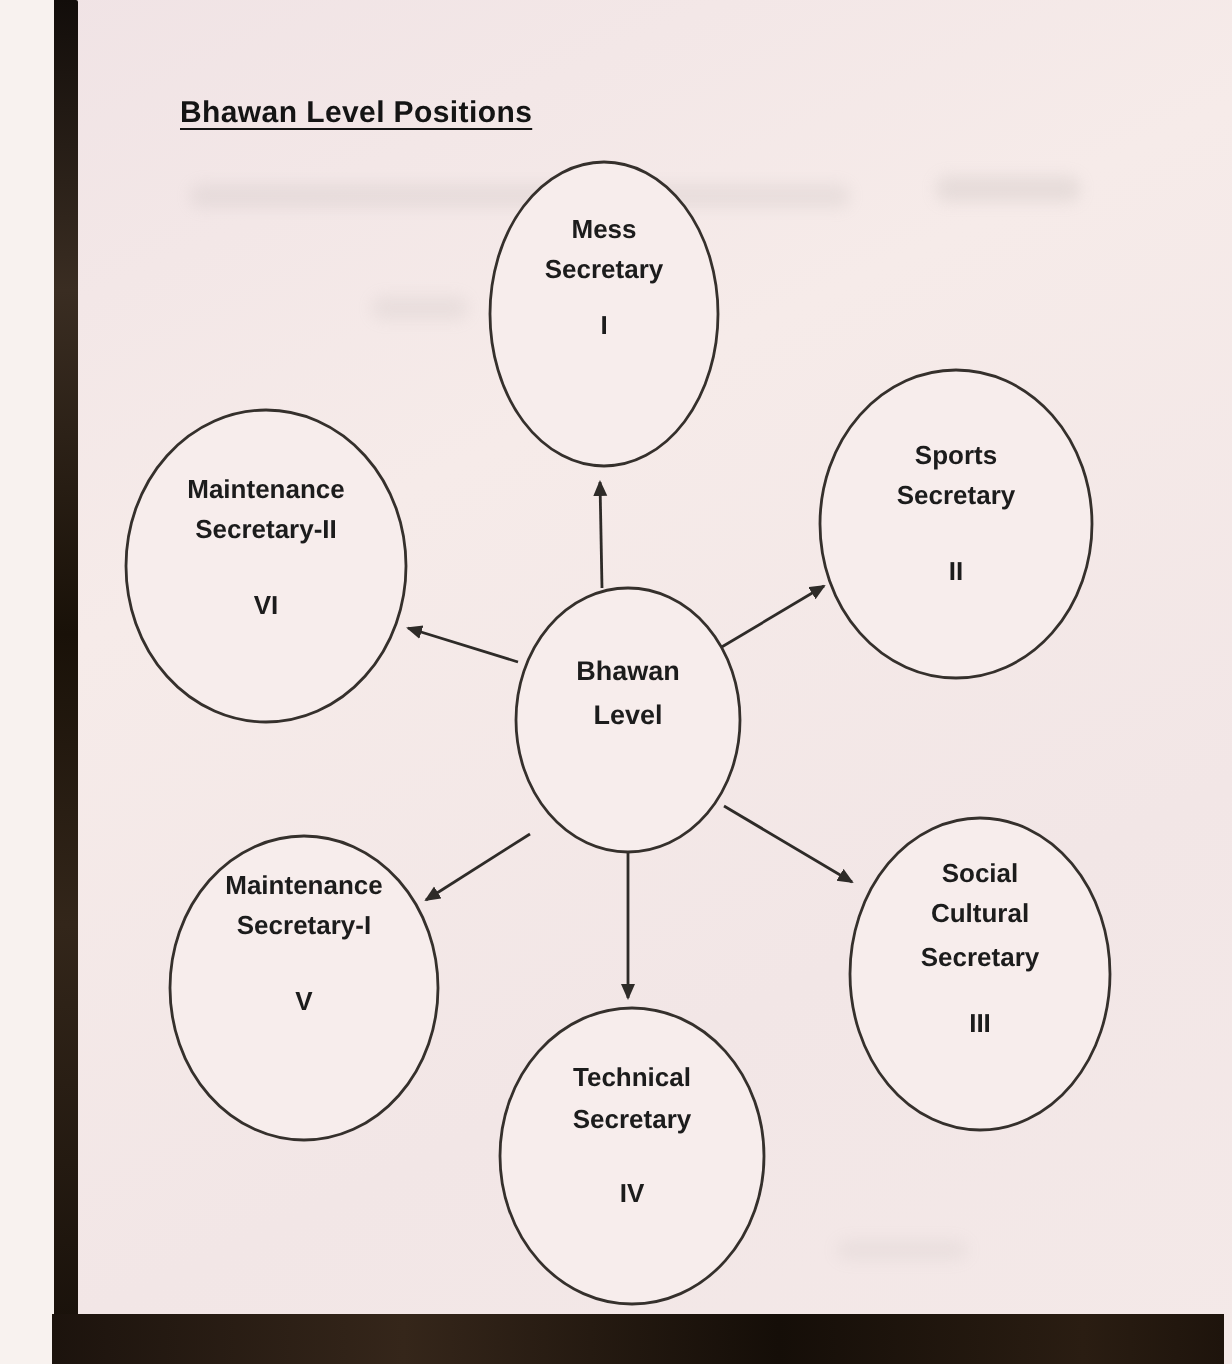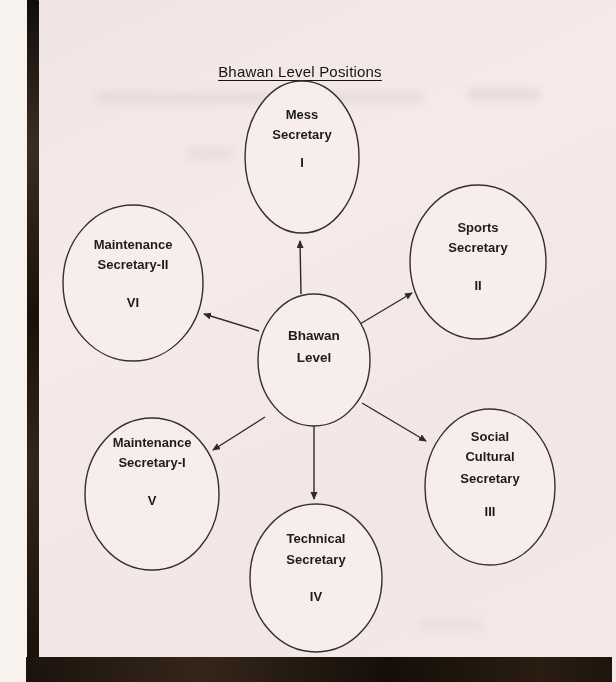--- a/index.html
+++ b/index.html
@@ -26,23 +26,22 @@
     background: linear-gradient(90deg, #1c130d 0%, #35261a 30%, #150e08 62%, #2a1d12 88%, #1e140c 100%);
   }
   .smudge {
     position: absolute; background: #a9a2a0; filter: blur(4px); border-radius: 5px;
   }
   .s1 { left: 95px;  top: 92px;  width: 330px; height: 12px; opacity: .16; }
   .s2 { left: 468px; top: 88px;  width: 72px;  height: 13px; opacity: .20; }
   .s3 { left: 186px; top: 148px; width: 48px;  height: 12px; opacity: .15; }
   .s4 { left: 418px; top: 620px; width: 66px;  height: 10px; opacity: .12; }
   .title {
-    position: absolute; left: 90px; top: 63px; width: 420px;
-    text-align: center;
-    font-size: 15px; font-weight: 400; color: #141414;
+    position: absolute; left: 90px; top: 48px; width: 420px;
+    font-size: 15px; font-weight: 700; color: #141414;
     text-decoration: underline;
     text-underline-offset: 3px;
     letter-spacing: .2px;
   }
   svg.diagram { position: absolute; left: 0; top: 0; width: 616px; height: 682px; }
   .node-ellipse {
     fill: #f7edec;
     stroke: #35302c;
     stroke-width: 1.4;
   }

